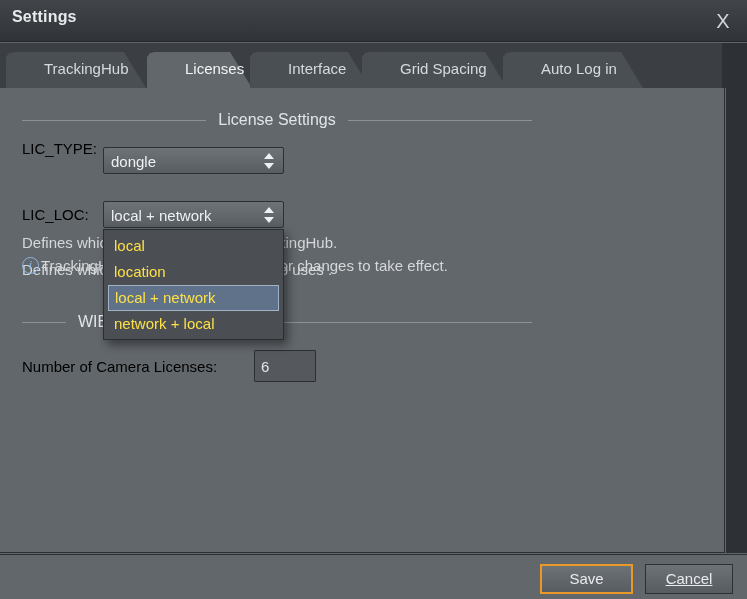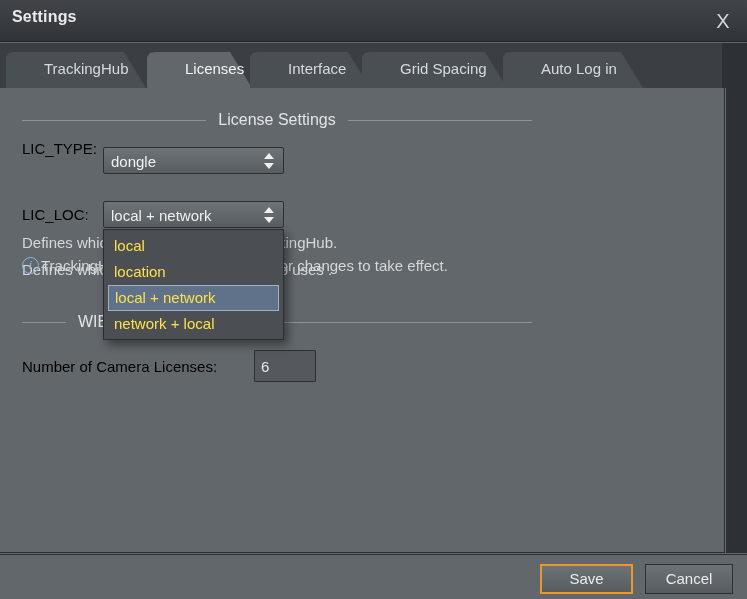--- a/index.html
+++ b/index.html
@@ -290,16 +290,16 @@
 
   <div id="dropdown">
     <div class="dd-item">local</div>
     <div class="dd-item">location</div>
     <div class="dd-item selected">local + network</div>
     <div class="dd-item">network + local</div>
   </div>
 
   <div id="footer">
     <div class="btn focused" style="left:540px; width:93px;">Save</div>
-    <div class="btn" style="left:645px; width:88px;">Cancel</div>
+    <div class="btn" style="left:645px; width:88px;text-decoration:underline;">Cancel</div>
   </div>
 
 </div>
 
 </body></html>

